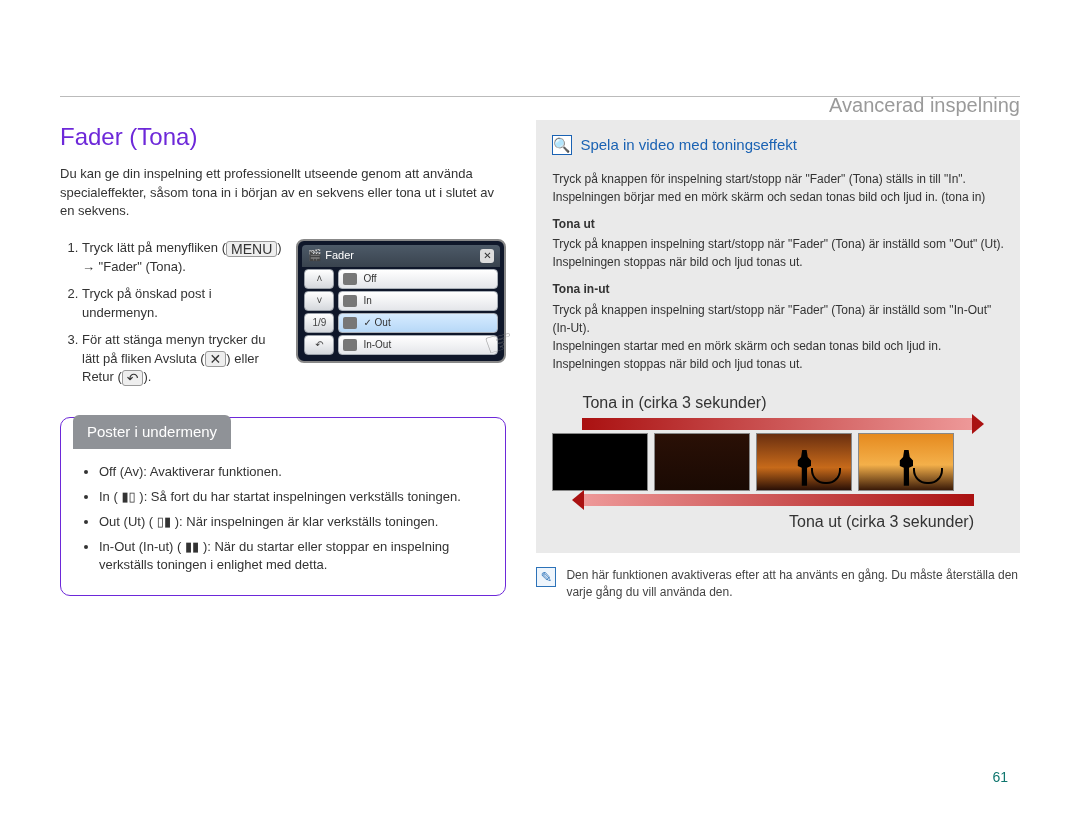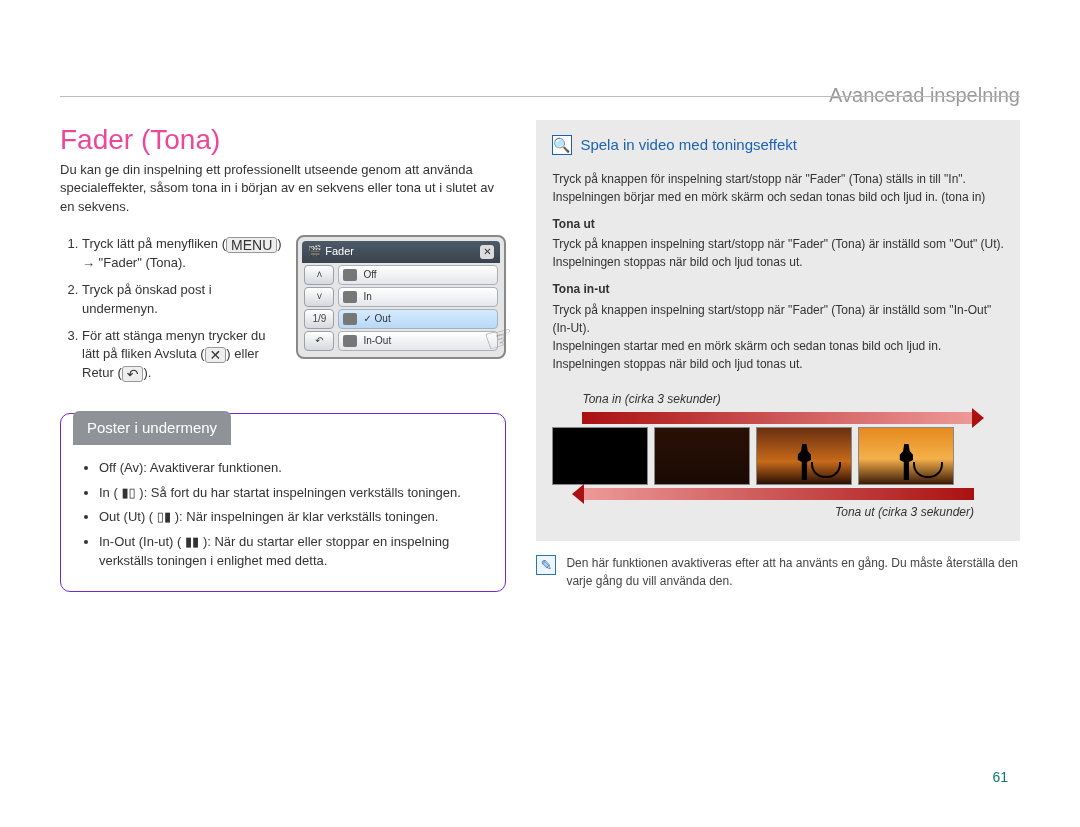--- a/index.html
+++ b/index.html
@@ -18,39 +18,40 @@
   }
   .header-rule {
     border-top: 1px solid #bbb;
     position: absolute;
     top: 96px;
     left: 60px;
     right: 60px;
   }
   .top-title {
     position: absolute;
-    top: 81px;
+    top: 91px;
     right: 60px;
     color: #9a9a9a;
     font-size: 20px;
     font-weight: 400;
     text-align: center;
   }
   .columns {
     display: flex;
     gap: 30px;
     margin-top: 40px;
   }
   .col-left { flex: 1 1 48%; }
   .col-right { flex: 1 1 52%; }
 
   .h1 {
-    color: #ec4899;
-    font-size: 28px;
+    color: #6d28d9;
+    font-size: 24px;
     font-weight: 400;
+    margin-bottom: 10px;
   }
   .intro { margin-bottom: 18px; }
 
   .step-row { display: flex; gap: 14px; align-items: flex-start; }
   .steps { flex: 1 1 auto; }
   ol.steps { list-style: decimal; padding-left: 22px; }
   ol.steps li { margin-bottom: 8px; }
 
   .menu-badge, .close-badge, .return-badge, .small-icon {
     display: inline-block;
@@ -62,21 +63,21 @@
     background: #eee;
     vertical-align: middle;
   }
   .arrow { font-weight: bold; }
 
   
   .ui-mock {
     width: 210px;
     border: 2px solid #888;
     border-radius: 8px;
-    background: #e5e5e5;
+    background: #0f172a;
     padding: 4px;
     flex: 0 0 auto;
     position: relative;
   }
   .ui-titlebar {
     background: linear-gradient(#4d5a68,#39434e);
     color: #fff;
     font-size: 11px;
     padding: 3px 6px;
     border-radius: 4px 4px 0 0;
@@ -185,21 +186,21 @@
     align-items: center;
     justify-content: center;
     color: #1a62b3;
     font-size: 14px;
     background: #fff;
   }
   .toning-box h4 { font-size: 12px; font-weight: bold; margin-top: 10px; margin-bottom: 2px; }
   .toning-box p { font-size: 12px; line-height: 1.5; }
   .fade-diagram { margin-top: 18px; }
   .fade-row { display: flex; align-items: center; gap: 6px; }
-  .fade-label { font-size: 12px; color: #333; margin: 2px 0 4px 30px; font-style: italic; }
+  .fade-label { font-size: 16px; color: #333; margin: 2px 0 4px 30px; }
   .fade-label.right { text-align: right; margin: 4px 30px 0 0; }
   .thumb {
     width: 96px; height: 58px;
     border: 1px solid #888;
   }
   .t-black { background: #000; }
   .t-dark { background: linear-gradient(#2a1006,#1a0a03); }
   .t-mid { background: linear-gradient(to bottom,#6a2f10 0%, #c76a1a 60%, #2a1006 100%); position: relative; }
   .t-full { background: linear-gradient(to bottom,#e58a1f 0%, #f4b04a 55%, #3a1a08 100%); position: relative; }
   .silhouette::after{

